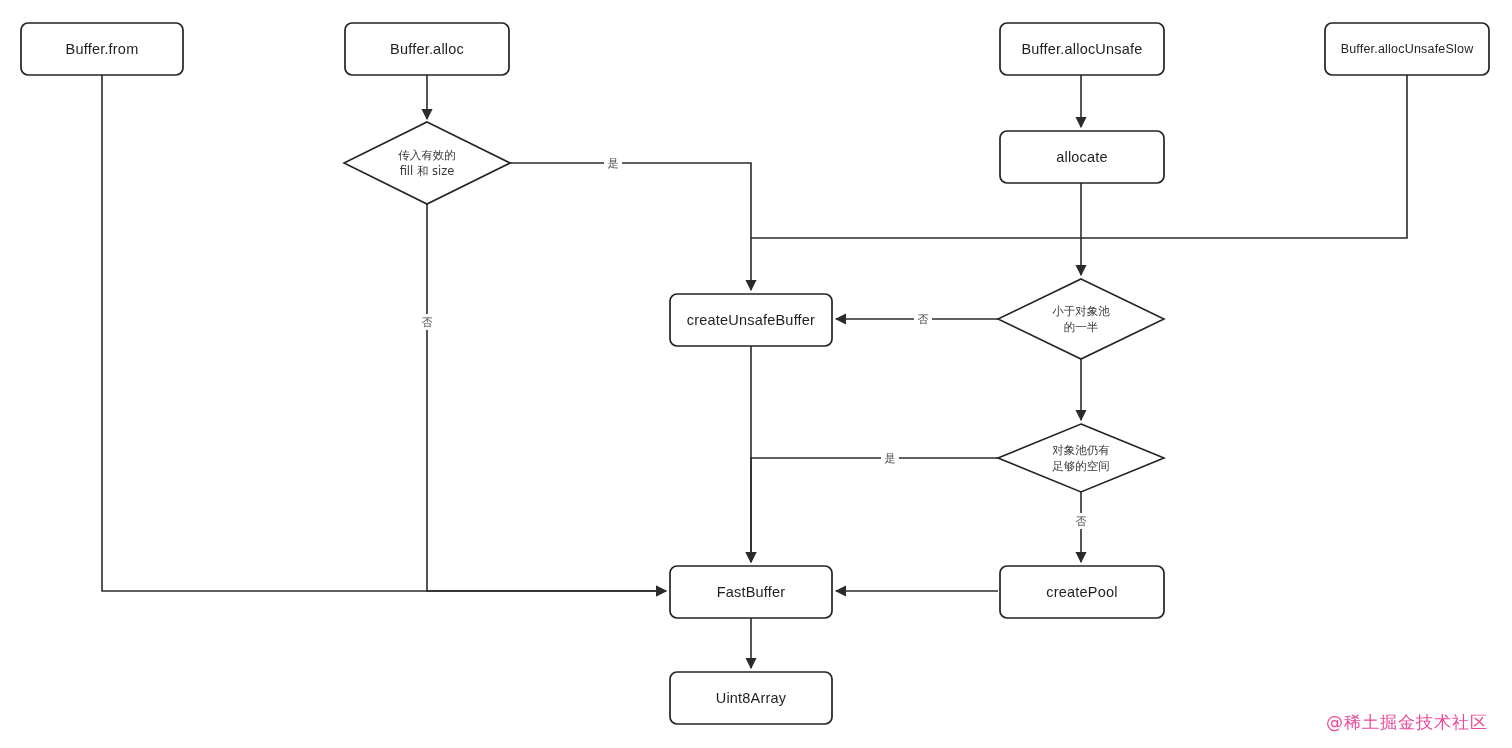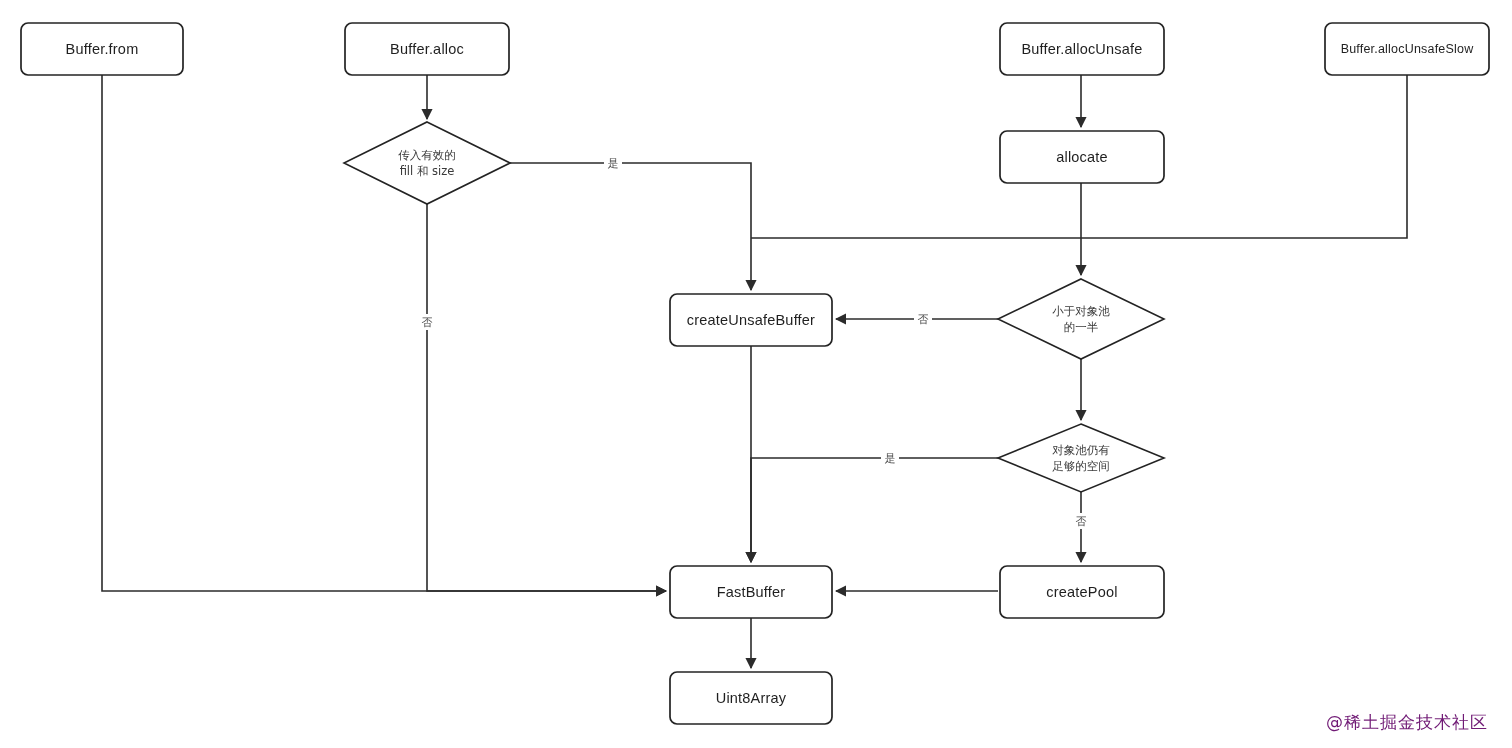--- a/index.html
+++ b/index.html
@@ -66,21 +66,21 @@
     text-anchor: middle;
     dominant-baseline: middle;
   }
   .edge-label-bg {
     fill: #ffffff;
   }
   .watermark-text {
     position: absolute;
     right: 24px;
     bottom: 14px;
-    color: #701a75;
+    color: #ec4899;
     font-family: "DejaVu Sans", "Liberation Sans", sans-serif;
     font-size: 17px;
     letter-spacing: 1px;
     user-select: none;
   }
 </style>
 </head>
 <body>
 
 <div id="diagram-root">

